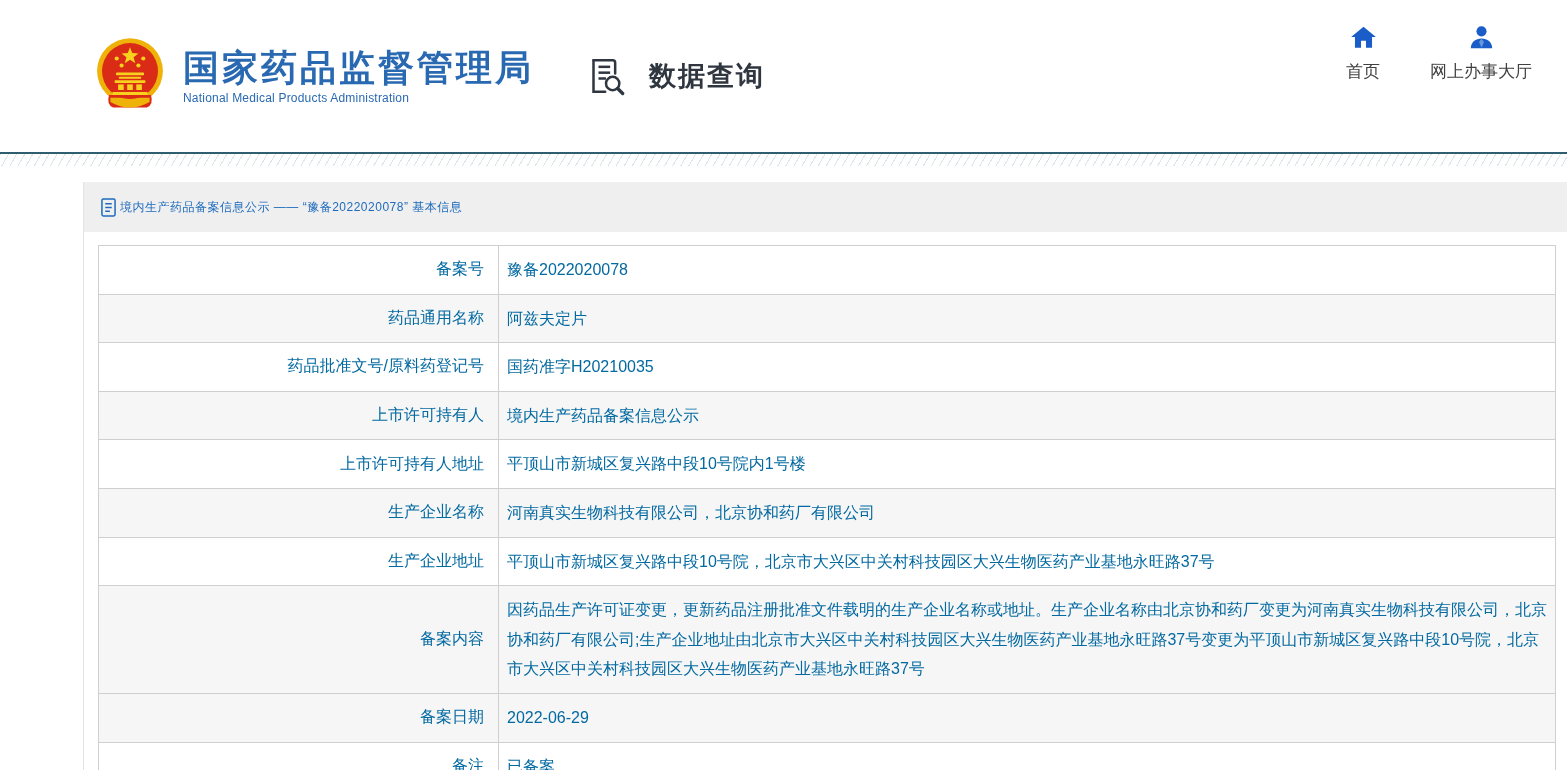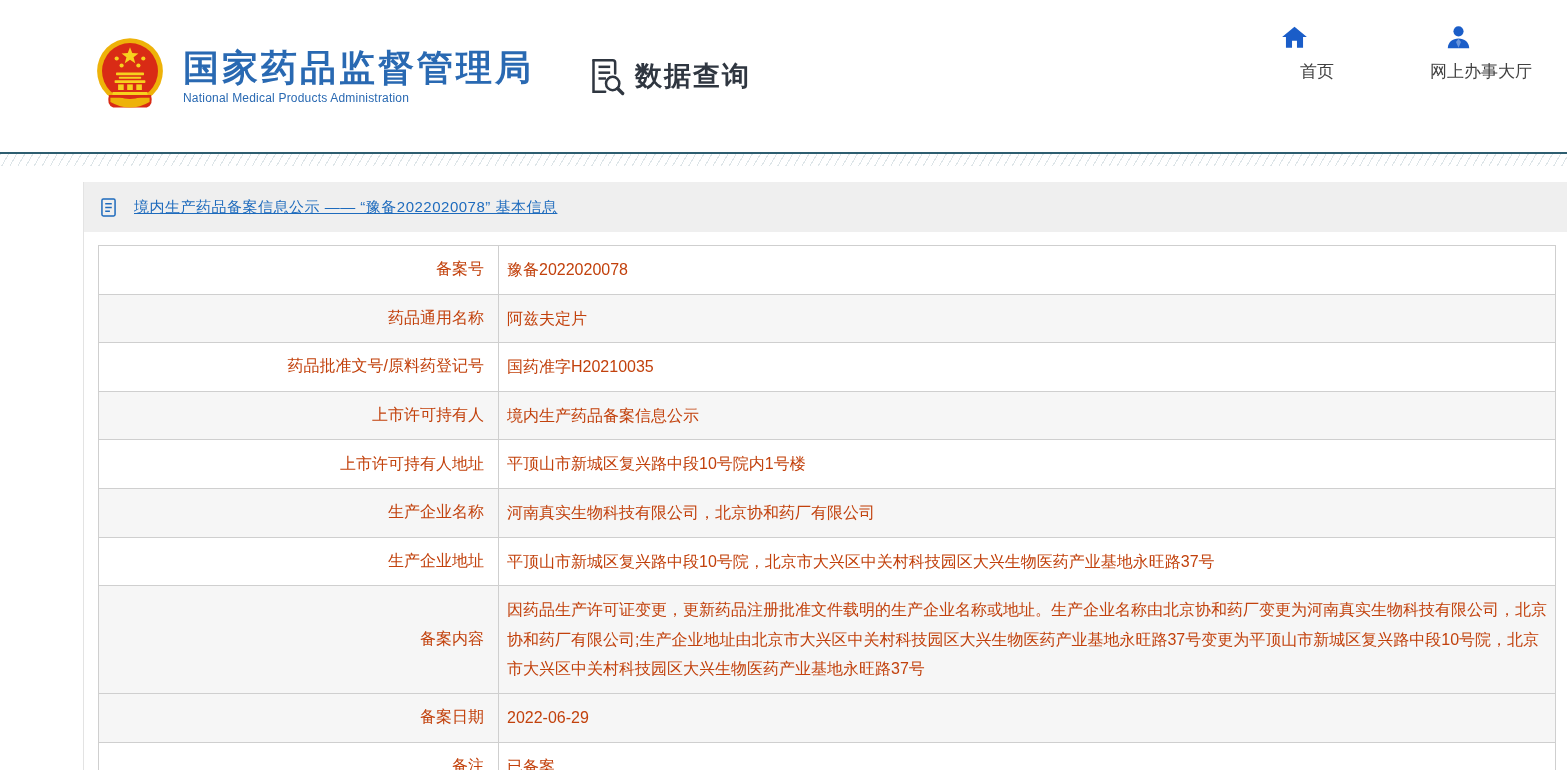--- a/index.html
+++ b/index.html
@@ -8,40 +8,40 @@
 
   
   .header { height:152px; display:flex; align-items:center; padding-left:95px; position:relative; background:#fff; }
   .logo-group { display:flex; align-items:center; }
   .emblem { width:70px; height:78px; flex:0 0 auto; }
   .logo-text { margin-left:18px; }
   .logo-cn { font-size:36px; font-weight:bold; color:#2969b2; letter-spacing:3px; line-height:1.15; }
   .logo-en { font-size:12px; color:#2969b2; margin-top:3px; letter-spacing:0.2px; }
   .section-title { display:flex; align-items:center; margin-left:52px; }
   .dq-icon { width:40px; height:40px; }
-  .dq-label { font-size:27px; font-weight:bold; color:#2f3640; letter-spacing:2px; margin-left:9px; }
+  .dq-label { font-size:27px; font-weight:bold; color:#2f3640; letter-spacing:2px; margin-left:23px; }
   .nav { position:absolute; right:35px; top:24px; display:flex; gap:50px; }
   .nav-item { display:flex; flex-direction:column; align-items:center; cursor:pointer; }
   .nav-item .nav-ic { width:27px; height:27px; }
-  .nav-item .nav-label { font-size:17px; color:#404040; margin-top:9px; white-space:nowrap;margin-left:46px; }
+  .nav-item .nav-label { font-size:17px; color:#404040; margin-top:9px; white-space:nowrap; }
 
   
   .teal-line { height:2px; background:#2e5e70; }
   .hatch-band { height:12px;
     background:repeating-linear-gradient(120deg, rgba(46,94,112,0.16) 0 1px, rgba(255,255,255,0) 1px 7px); }
 
   
   .container { margin-left:83px; height:638px; border-left:1px solid #e3e3e3; background:#fff; margin-top:16px; }
   .title-bar { background:#efefef; height:50px; display:flex; align-items:center; padding-left:17px; }
   .doc-icon { width:15px; height:19px; flex:0 0 auto; }
-  .page-title { color:#1e6bbd; font-size:15px; margin-left:18px; letter-spacing:0.5px;text-decoration:underline; }
+  .page-title { color:#1e6bbd; font-size:12px; margin-left:4px; letter-spacing:0.5px; }
 
   .table-wrap { padding:13px 11px 0 14px; }
   table.info { width:100%; border-collapse:collapse; border:1px solid #b9b9b9; }
-  table.info td { border:1px solid #cfcfcf; font-size:16px; color:#c2410c; vertical-align:middle; }
+  table.info td { border:1px solid #cfcfcf; font-size:16px; color:#0369a1; vertical-align:middle; }
   td.label-cell { width:400px; text-align:right; padding:9px 14px 9px 10px; height:40px; white-space:nowrap; }
   td.value-cell { padding:9px 8px; line-height:1.85; }
   tr.alt { background:#f6f6f6; }
 </style>
 </head>
 <body>
 
 <div class="header">
   <div class="logo-group">
     <svg class="emblem" viewBox="0 0 100 110">

